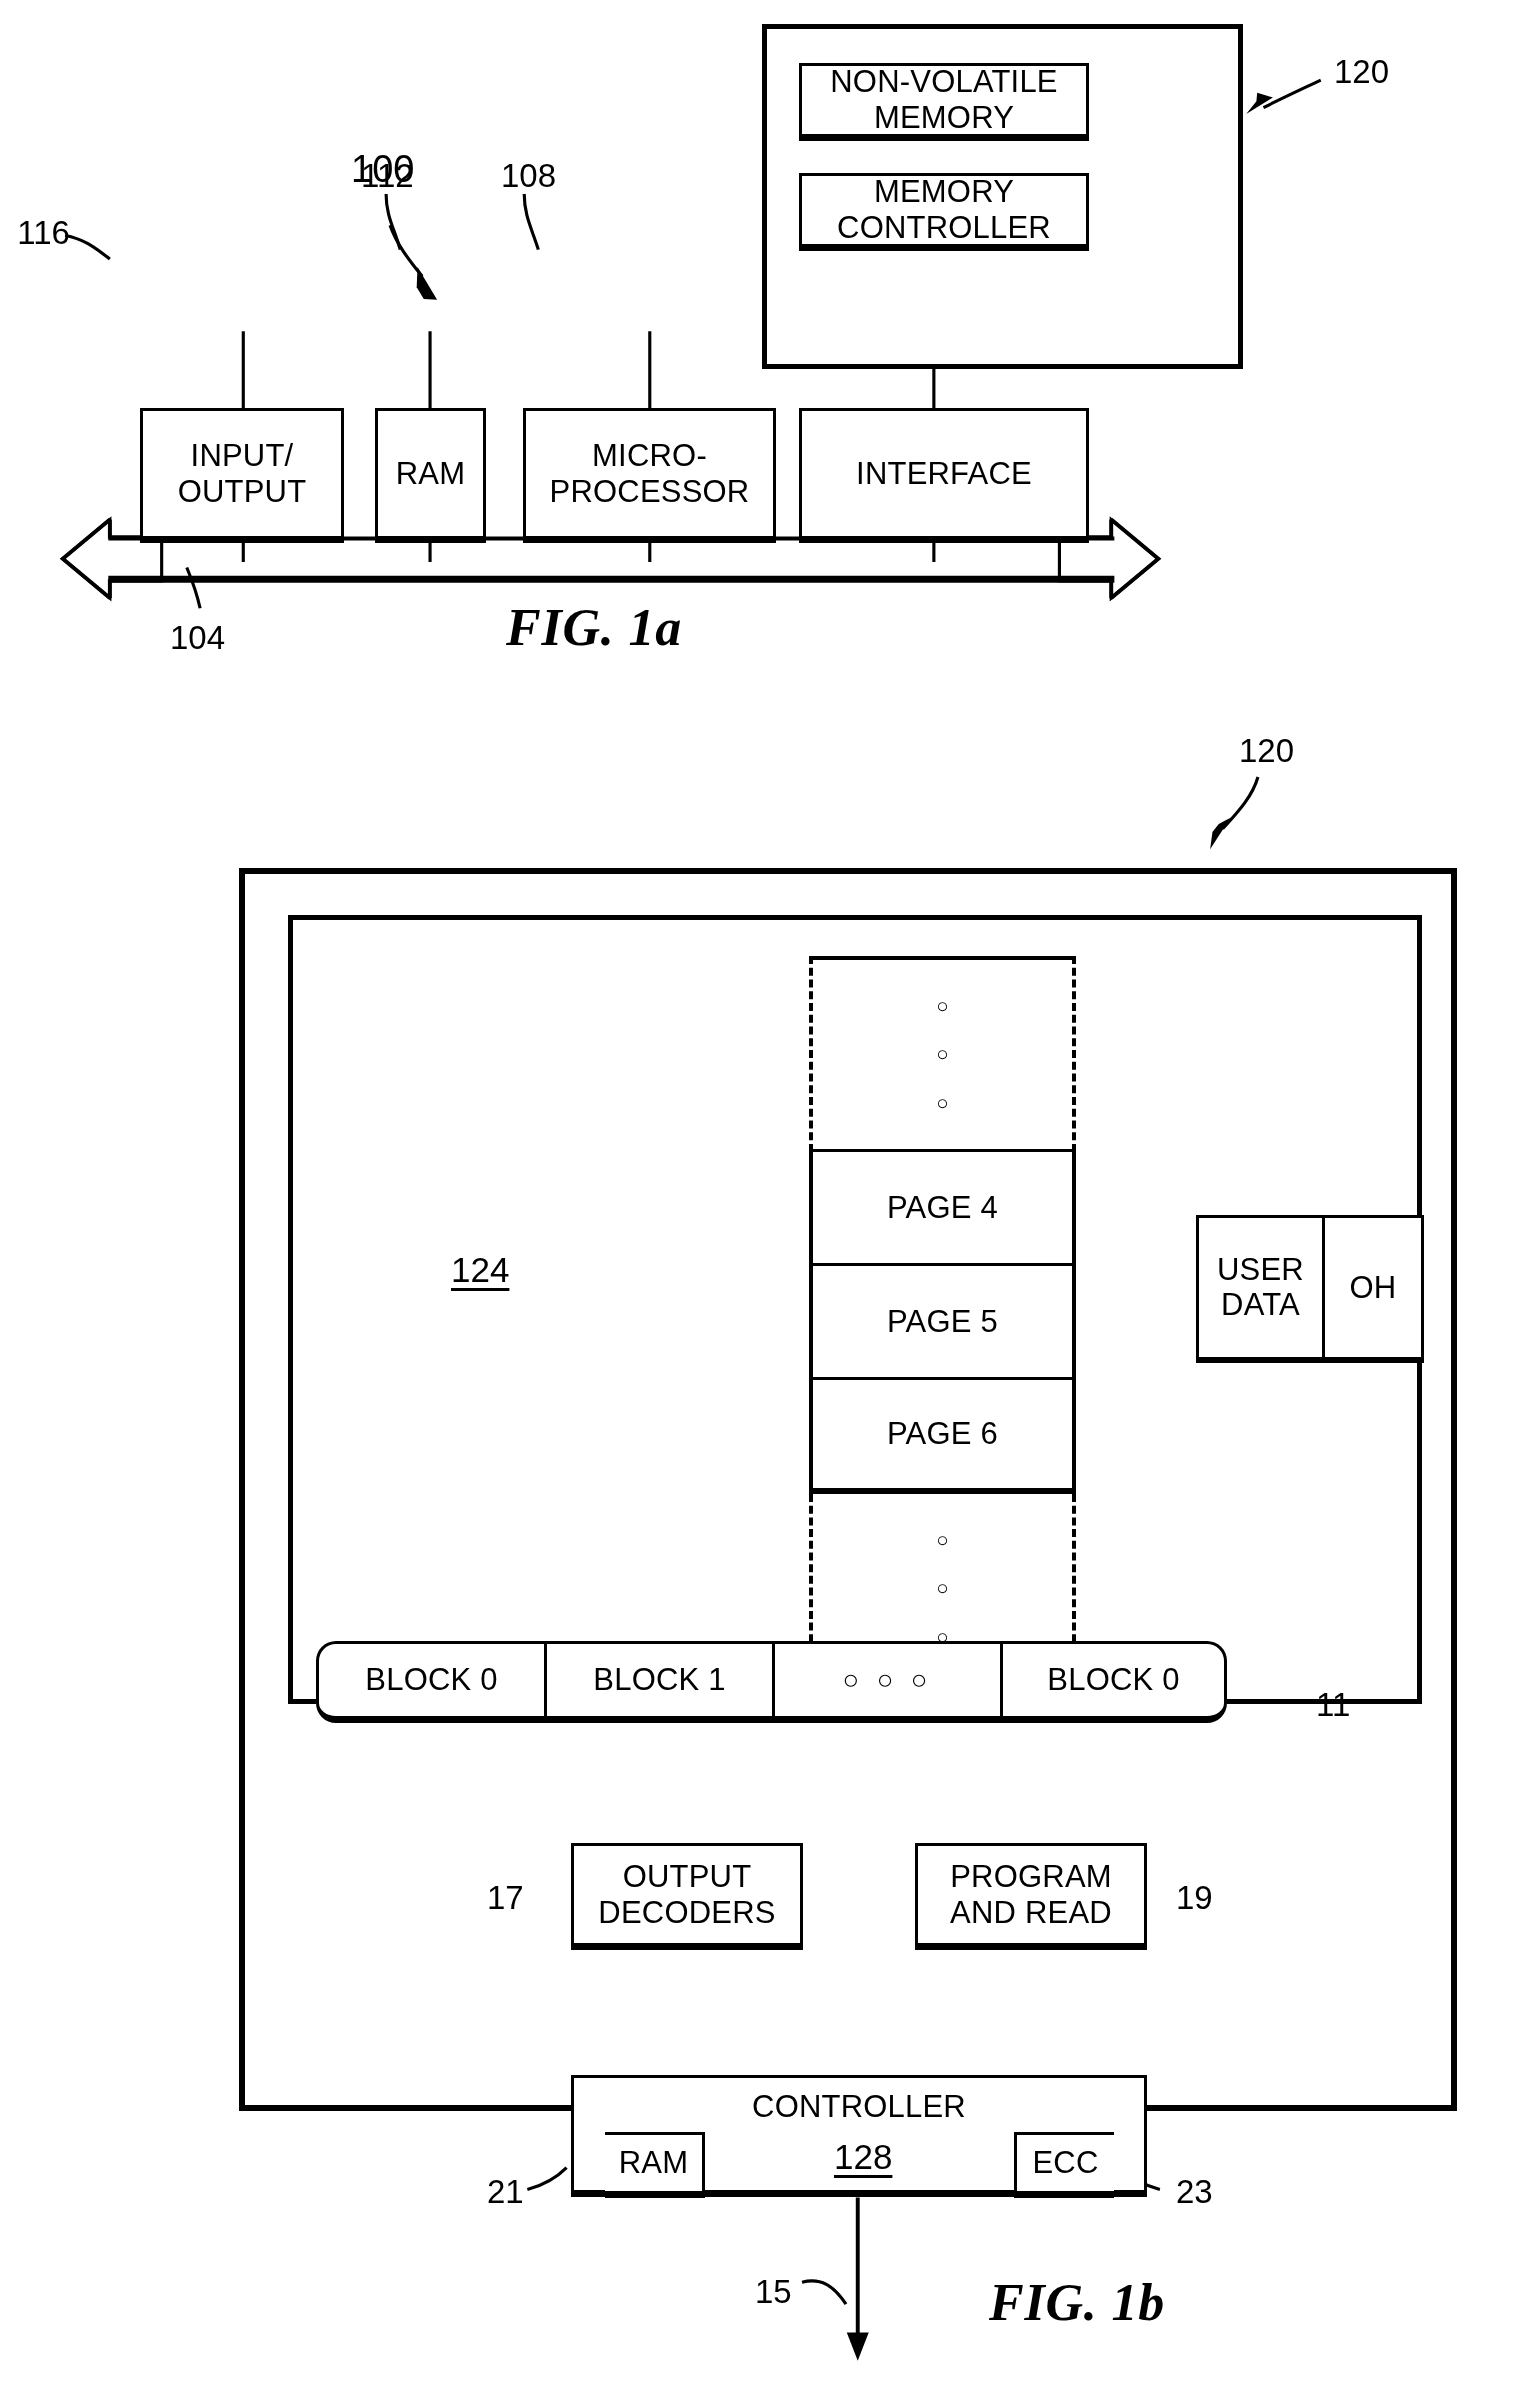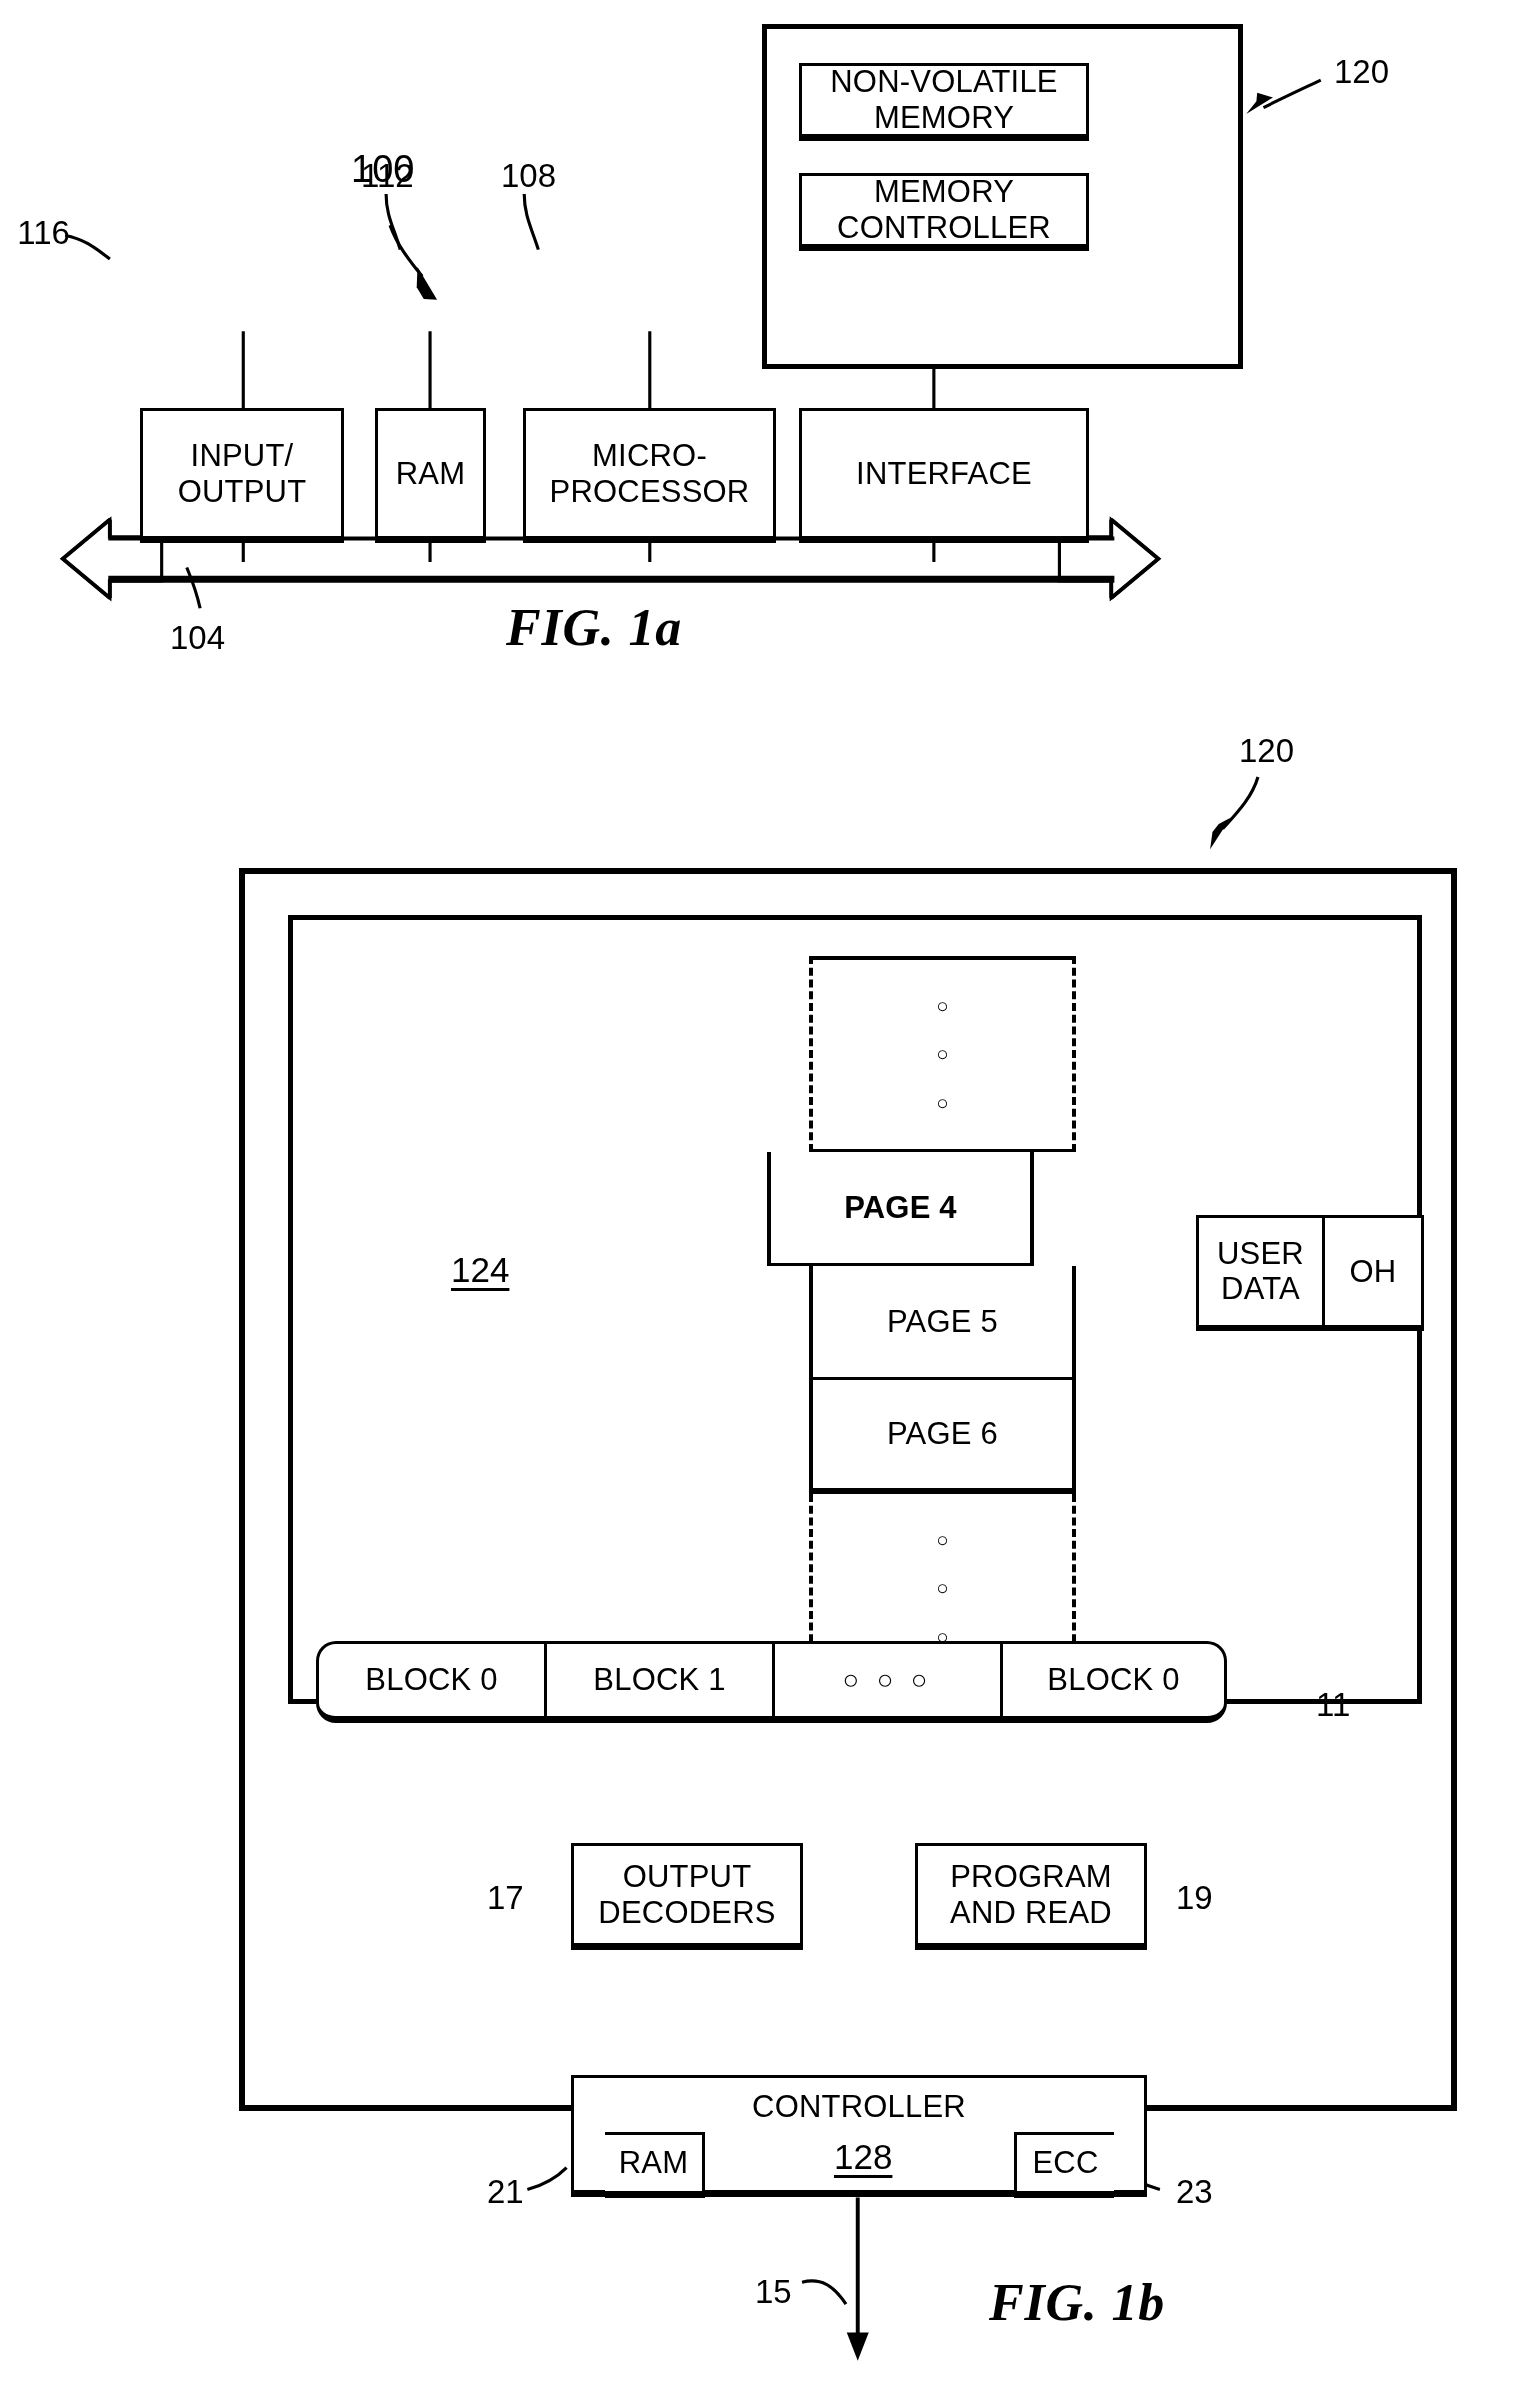--- a/index.html
+++ b/index.html
@@ -255,23 +255,23 @@
               border-top:4.7px solid #000; border-bottom:3.9px solid #000;
               border-left:4.7px dashed #000; border-right:4.7px dashed #000;
               flex-direction:column; gap:22px;">
     <span style="font-size: 23.5px; line-height: 0.9; display: flex; flex-direction: column; align-items: center; gap: 28px;" class="vdots">
         <span style="font-size: 20.4px; line-height: 1;">○</span>
         <span style="font-size: 20.4px; line-height: 1;">○</span>
         <span style="font-size: 20.4px; line-height: 1;">○</span>
       </span>
   </div>
 
-  <div class="box celltext" style="left:767px; top:1152px; width:267px; height:114px;
+  <div class="box celltext" style="left:809px; top:1152px; width:267px; height:114px;
               border-top:0; border-left:4.7px solid #000; border-right:4.7px solid #000;
-              border-bottom:3.9px solid #000;font-weight:bold;">
+              border-bottom:3.9px solid #000;">
     <span>PAGE 4</span>
   </div>
 
   <div class="box celltext" style="left:809px; top:1266px; width:267px; height:114px;
               border-top:0; border-left:4.7px solid #000; border-right:4.7px solid #000;
               border-bottom:3.9px solid #000;">
     <span>PAGE 5</span>
   </div>
 
   <div class="box celltext" style="left:809px; top:1380px; width:267px; height:114px;
@@ -283,21 +283,21 @@
   <div class="box" style="left:809px; top:1494px; width:267px; height:195px;
               border-top:0; border-bottom:6.3px solid #000;
               border-left:4.7px dashed #000; border-right:4.7px dashed #000;">
     <span style="font-size: 23.5px; line-height: 0.9; display: flex; flex-direction: column; align-items: center; gap: 28px;" class="vdots">
         <span style="font-size: 20.4px; line-height: 1;">○</span>
         <span style="font-size: 20.4px; line-height: 1;">○</span>
         <span style="font-size: 20.4px; line-height: 1;">○</span>
       </span>
   </div>
 
-  <div class="box" style="left:1196px; top:1215px; width:228px; height:116px; border-width:3.9px; border-bottom-width:6.3px; padding:0;">
+  <div class="box" style="left:1196px; top:1215px; width:228px; height:148px; border-width:3.9px; border-bottom-width:6.3px; padding:0;">
     <div style="flex:0 0 126px; height:100%; display:flex; align-items:center; justify-content:center;
                 border-right:3.9px solid #000; box-sizing:border-box;">
       <span class="celltext" style="white-space:pre-line; line-height:1.1;">USER
 DATA</span>
     </div>
     <div style="flex:1; height:100%; display:flex; align-items:center; justify-content:center;">
       <span class="celltext">OH</span>
     </div>
   </div>
 

